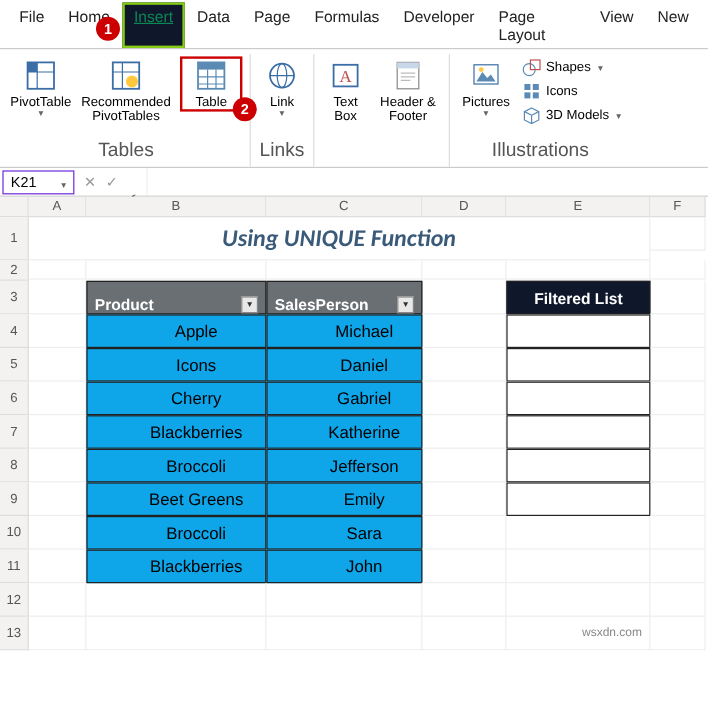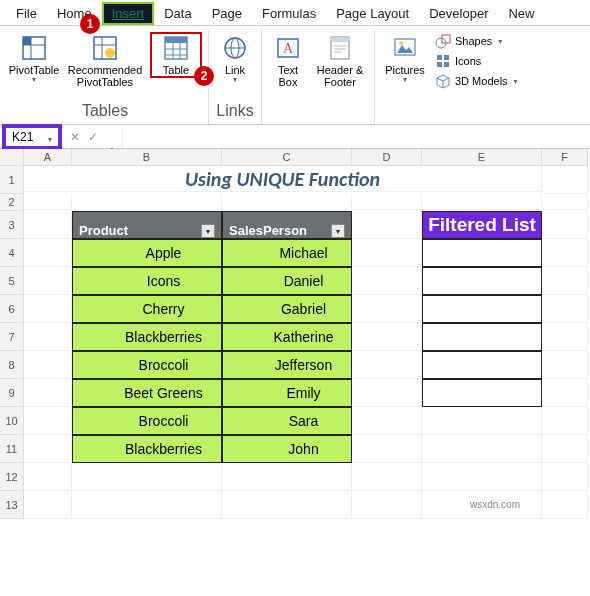--- a/index.html
+++ b/index.html
@@ -23,57 +23,58 @@
   .btn-large .icon-box { width: 28px; height: 28px; margin-bottom: 2px; display: flex; align-items: center; justify-content: center; }
   .btn-large.boxed { border: 2px solid #c00; padding: 0 2px; position: relative; }
   .badge.b2 { right: -14px; bottom: -10px; }
   
   .btn-small-col { display: flex; flex-direction: column; gap: 2px; }
   .btn-small { display: flex; align-items: center; gap: 4px; padding: 1px 2px; font-size: 11px; cursor: pointer; white-space: nowrap; }
   .btn-small .mini-icon { width: 16px; height: 16px; display: flex; align-items: center; justify-content: center; }
   
   
   .fbar { display: flex; align-items: center; border-bottom: 1px solid #ccc; height: 24px; background: #fff; }
-  .namebox { width: 60px; border: 4px solid #6d28d9; margin: 2px; padding: 2px 6px; font-size: 12px; display: flex; align-items: flex-end; justify-content: space-between; }
+  .namebox { width: 60px; border: 1px solid #6d28d9; margin: 2px; padding: 2px 6px; font-size: 12px; display: flex; align-items: flex-end; justify-content: space-between; }
   .namebox .dd { font-size: 8px; color: #666; }
   .fbar-btns { display: flex; gap: 8px; padding: 0 6px; color: #999; }
   .fx { font-style: italic; font-size: 13px; color: #666; padding: 0 4px; margin-top: 32px; }
   
   
   .sheet { display: grid; grid-template-columns: 24px 48px 150px 130px 70px 120px 46px; }
   .colhdr, .rowhdr, .corner { background: #f3f2f1; border-right: 1px solid #ddd; border-bottom: 1px solid #ddd; text-align: center; font-size: 11px; color: #555; padding: 2px 0; }
   .corner { background: #f3f2f1; }
   .cell { border-right: 1px solid #eee; border-bottom: 1px solid #eee; height: 28px; display: flex; align-items: center; justify-content: center; font-size: 13px; position: relative; }
   .rowhdr { display: flex; align-items: center; justify-content: center; }
   
-  .title-cell { grid-column: 2 / 7; font-family: "Calibri", sans-serif; font-size: 20px; font-style: italic; font-weight: bold; color: #3a5a7a; justify-content: center; height: 26px; }
+  .title-cell { grid-column: 2 / 7; font-family: "Calibri", sans-serif; font-size: 20px; font-style: italic; font-weight: bold; color: #3a5a7a; justify-content: center; height: 36px; }
   
   .tbl-hdr { background: #6a6f73; color: #fff; font-weight: bold; border: 1px solid #222; justify-content: space-between; padding: 0 6px; align-items: flex-end; }
   .tbl-hdr .filter { width: 14px; height: 14px; background: #e8e8e8; border: 1px solid #888; display: flex; align-items: center; justify-content: center; font-size: 7px; color: #333; }
-  .tbl-cell { border: 1px solid #222; font-size: 14px; background: #bef264; padding-left: 33px; }
-  .flist-hdr { background: #6d28d9; color: #fff; font-weight: bold; border: 1px solid #222; font-size: 19px; }
+  .tbl-cell { border: 1px solid #222; font-size: 14px; background: #0ea5e9; padding-left: 33px; }
+  .flist-hdr { background: #0f172a; color: #fff; font-weight: bold; border: 1px solid #222; font-size: 13px; }
   .flist-cell { border: 1px solid #222; background: #fff; }
   
-  .watermark { position: absolute; right: 21px; font-size: 10px; color: #888; }
+  .watermark { position: absolute; right: 6px; font-size: 10px; color: #888; }
   
   
   svg { display: block; }
 </style>
 </head>
 <body>
 
 <div class="tabs">
   <div class="tab">File</div>
   <div class="tab">Home</div>
   <div class="tab active">Insert</div>
   <div class="tab">Data</div>
   <div class="tab">Page</div>
   <div class="tab">Formulas</div>
+  <div class="tab">Developer</div>
   <div class="tab">Page Layout</div>
-  <div class="tab">Developer</div>
+  <div class="tab">View</div>
   <div class="tab">New</div>
   <div class="badge b1">1</div>
 </div>
 
 <div class="ribbon">
 
   <div class="group">
     <div class="group-body">
       <div class="btn-large">
         <div class="icon-box">
@@ -201,20 +202,21 @@
                 <line x1="2" y1="5" x2="8" y2="8" stroke="#5b8bb5"></line>
                 <line x1="14" y1="5" x2="8" y2="8" stroke="#5b8bb5"></line>
                 <line x1="8" y1="8" x2="8" y2="15" stroke="#5b8bb5"></line>
               </svg>
             </span>
           <span>3D Models</span>
             <span style="font-size:8px;color:#666;margin-left:2px">▾</span>
         </div>
       </div>
     </div>
+    <div class="group-label">Illustrations</div>
   </div>
 </div>
 
 <div class="fbar">
   <div class="namebox">
     <span>K21</span>
     <span class="dd">▾</span>
   </div>
   <div class="fbar-btns">
     <span>✕</span>

